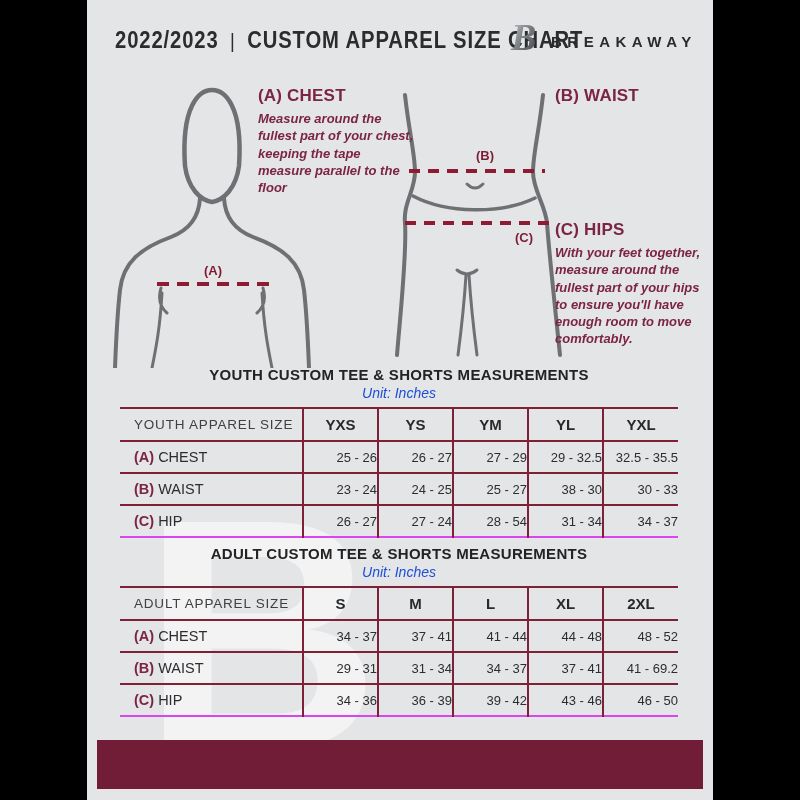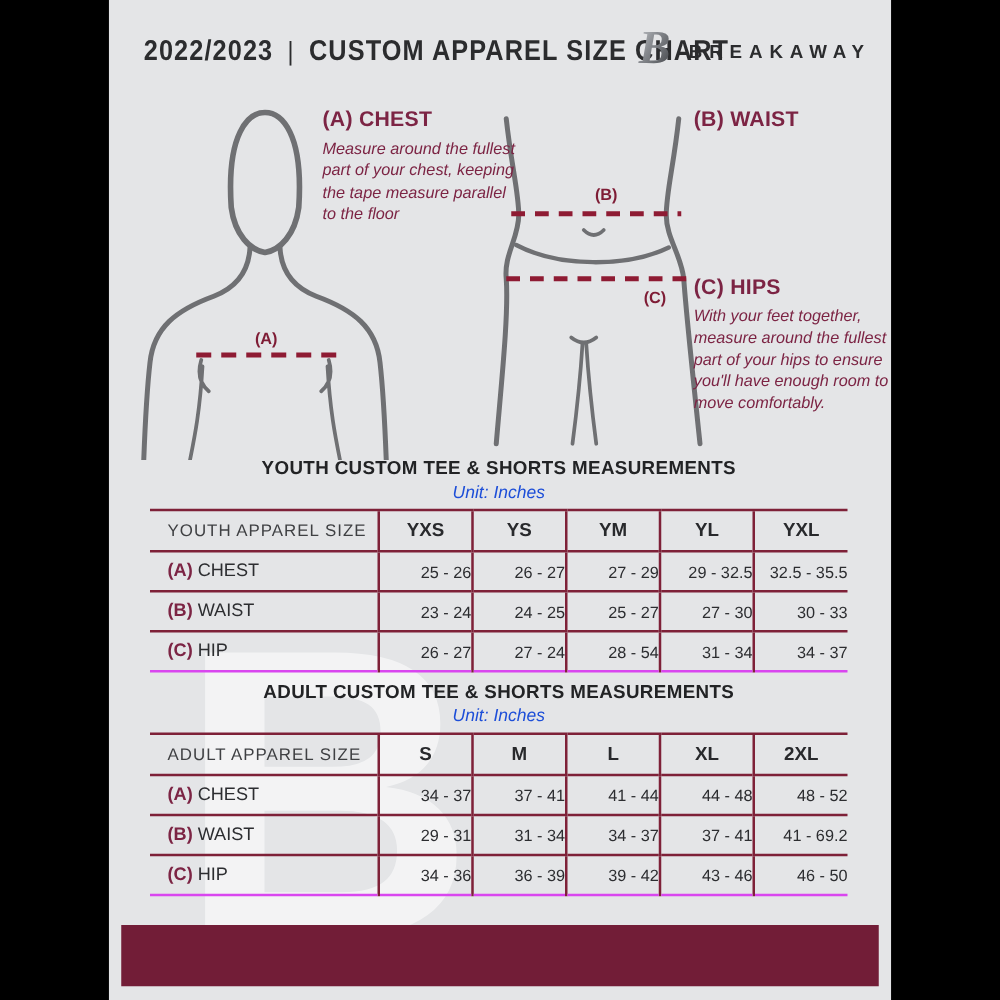--- a/index.html
+++ b/index.html
@@ -22,21 +22,21 @@
 
   
   .fig{position:absolute;z-index:1;}
   .fig-upper{left:20px;top:76px;}
   .fig-lower{left:300px;top:92px;}
 
   
   .m-heading{position:absolute;font-size:17px;font-weight:800;color:#7C2444;
              letter-spacing:0.2px;z-index:2;}
   .m-text{position:absolute;font-size:13px;font-style:italic;color:#7C2444;
-          line-height:1.33;z-index:2;}
+          line-height:1.33;z-index:2;font-weight:bold;}
   .h-a{left:171px;top:86px;}  .t-a{left:171px;top:110px;width:158px;}
   .h-b{left:468px;top:86px;}  .t-b{left:468px;top:110px;width:152px;}
   .h-c{left:468px;top:220px;} .t-c{left:468px;top:244px;width:158px;}
 
   
   .table-section{position:absolute;left:33px;width:558px;text-align:center;z-index:2;}
   .sec-youth{top:366px;} .sec-adult{top:545px;}
   .tbl-title{font-weight:700;font-size:15px;color:#222325;letter-spacing:0.3px;}
   .tbl-unit{font-style:italic;font-size:14px;color:#1d4ed8;margin-top:2px;}
   table.size-table{margin:6px auto 0 auto;width:558px;border-collapse:collapse;
@@ -147,21 +147,21 @@
             <td class="val">26 - 27</td>
             <td class="val">27 - 29</td>
             <td class="val">29 - 32.5</td>
             <td class="val">32.5 - 35.5</td>
           </tr>
           <tr>
             <td class="rowhead"><span class="marker">(B)</span><span>WAIST</span></td>
             <td class="val">23 - 24</td>
             <td class="val">24 - 25</td>
             <td class="val">25 - 27</td>
-            <td class="val">27 - 30</td>
+            <td class="val">38 - 30</td>
             <td class="val">30 - 33</td>
           </tr>
           <tr>
             <td class="rowhead"><span class="marker">(C)</span><span>HIP</span></td>
             <td class="val">26 - 27</td>
             <td class="val">27 - 24</td>
             <td class="val">28 - 54</td>
             <td class="val">31 - 34</td>
             <td class="val">34 - 37</td>
           </tr>

